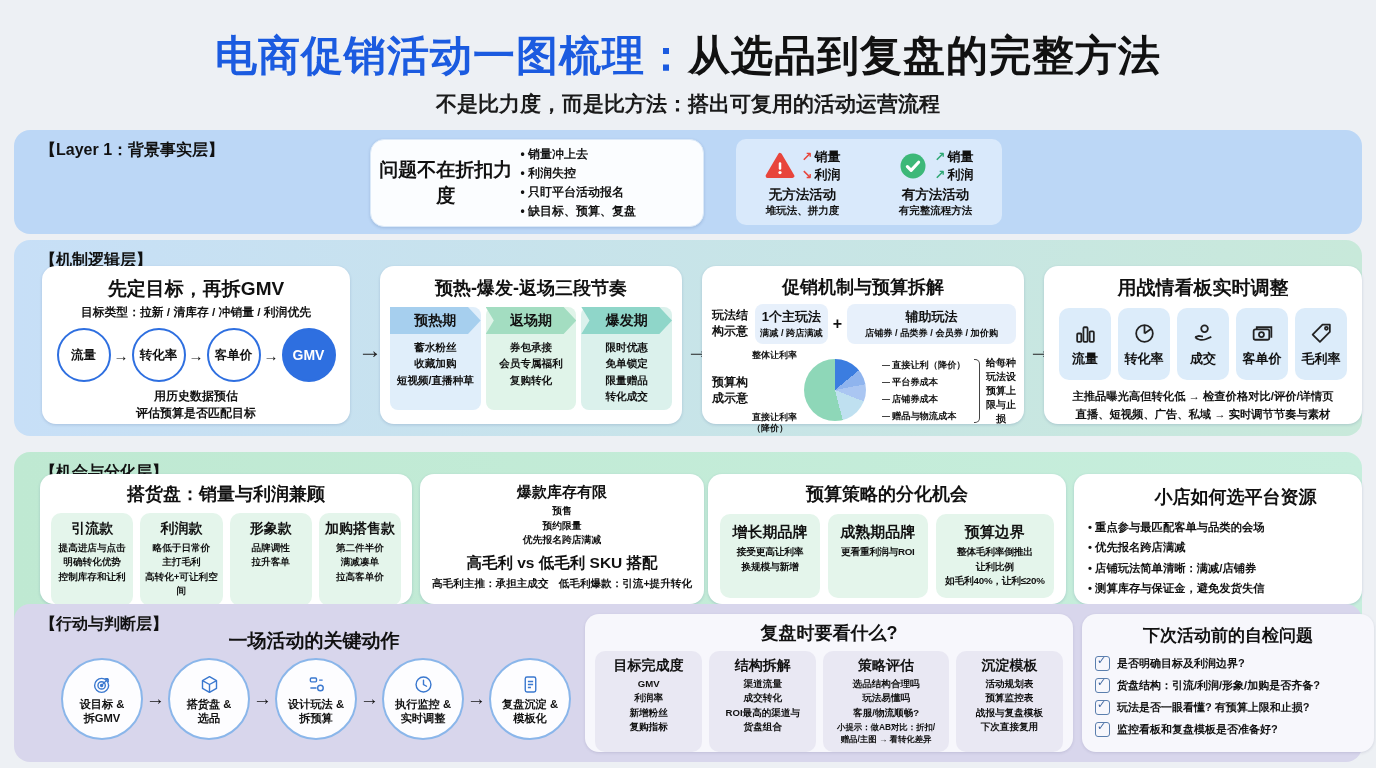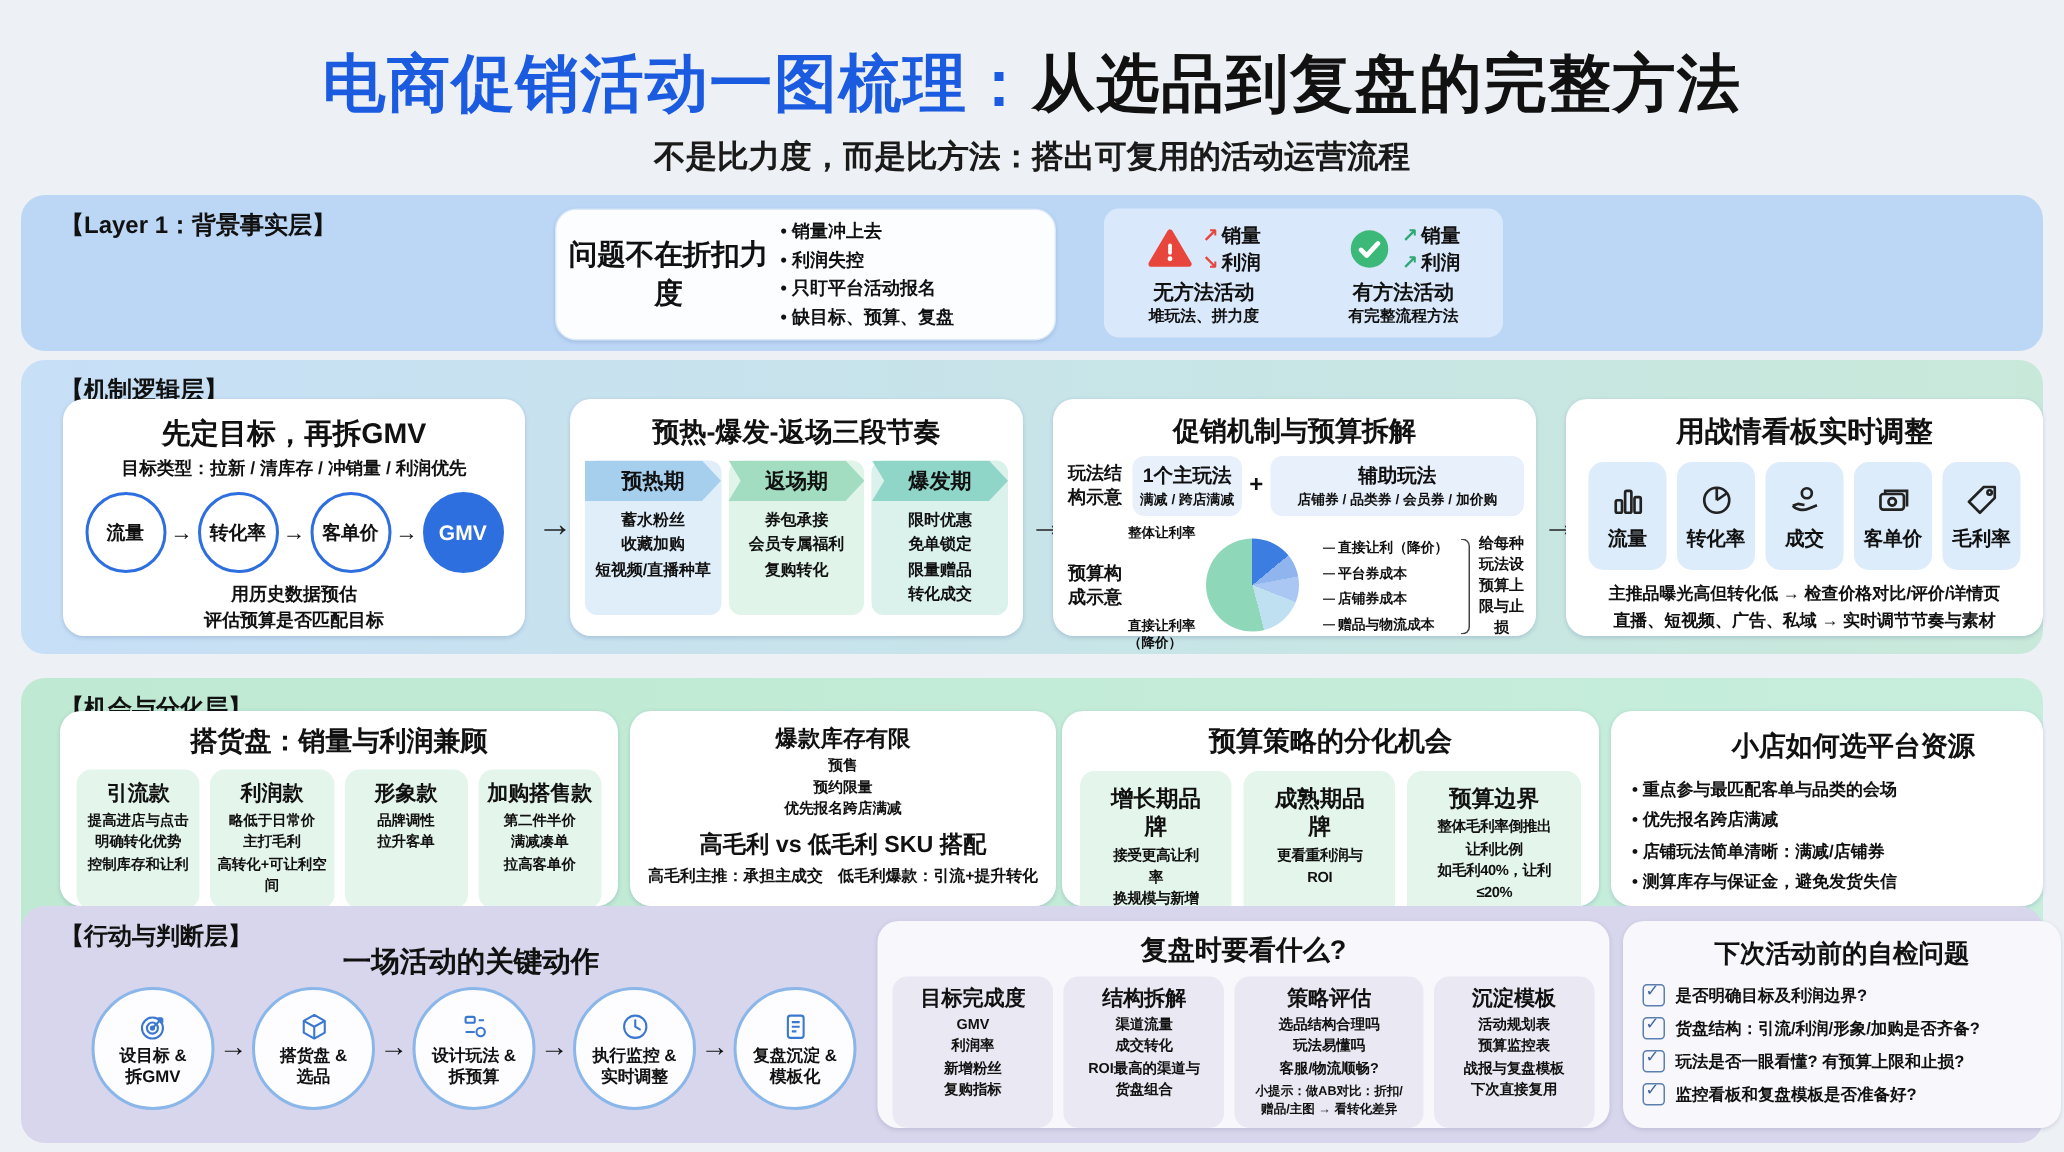--- a/index.html
+++ b/index.html
@@ -102,21 +102,21 @@
   .inv-col{flex:1;text-align:center;}
   .inv-col.second{border-left:1.5px solid #dbe9e1;}
   .inv-title{font-size:15px;font-weight:900;}
   .inv-lines{font-size:9.8px;font-weight:800;line-height:1.5;margin-top:2px;}
   .inv-foot-title{text-align:center;font-size:15.5px;font-weight:900;margin-top:5px;}
   .inv-foot-row{display:flex;justify-content:space-between;font-size:10.6px;font-weight:900;margin-top:3px;padding:0 12px;}
 
   .bud-card{left:694px;width:358px;}
   .bud-title{text-align:center;font-size:18px;font-weight:900;margin-top:8px;}
   .bud-cols{display:flex;gap:8px;padding:0 12px;margin-top:8px;}
-  .bud{flex:1;background:#e4f5eb;border-radius:10px;text-align:center;padding:9px 18px;}
+  .bud{flex:1;background:#e4f5eb;border-radius:10px;text-align:center;padding:9px 8px;}
   .bud.wide{flex:1.22;}
   .bud-name{font-size:15px;font-weight:900;}
   .bud-lines{font-size:9.8px;font-weight:800;line-height:1.5;margin-top:3px;letter-spacing:-0.3px;}
 
   .shop-card{left:1060px;width:288px;}
   .shop-title{text-align:center;font-size:18px;font-weight:900;margin-top:11px;margin-left:35px;}
   .shop-bullets{list-style:none;margin:8px 0 0;padding:0 14px;font-size:11.3px;font-weight:800;line-height:1.8;}
   .shop-bullets li::before{content:"• ";}
 
   

